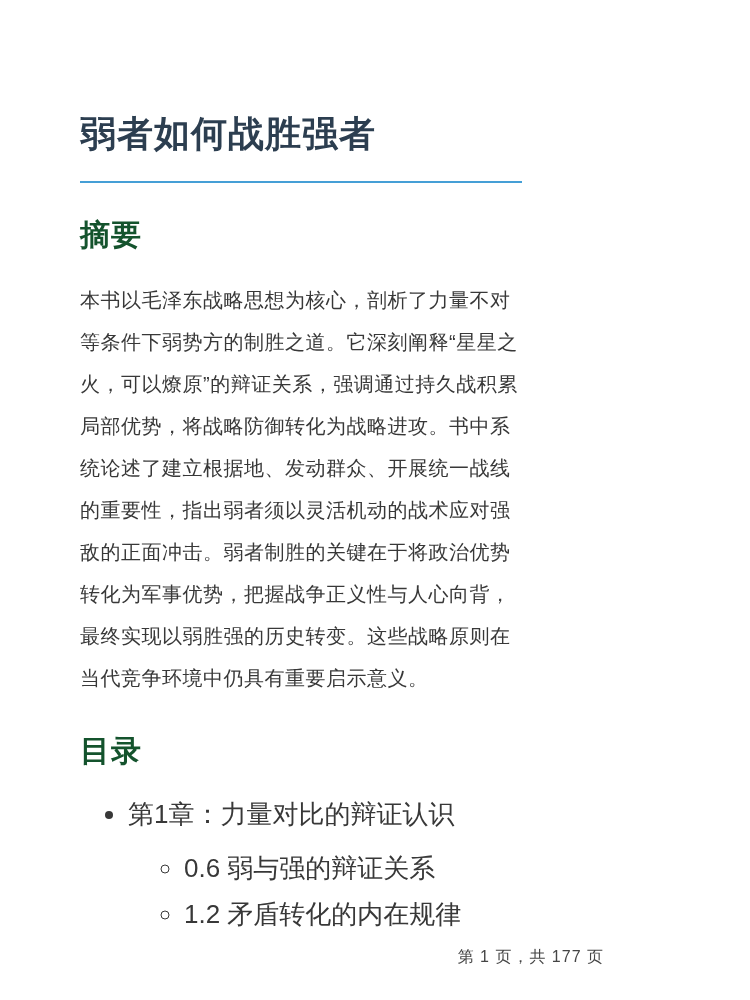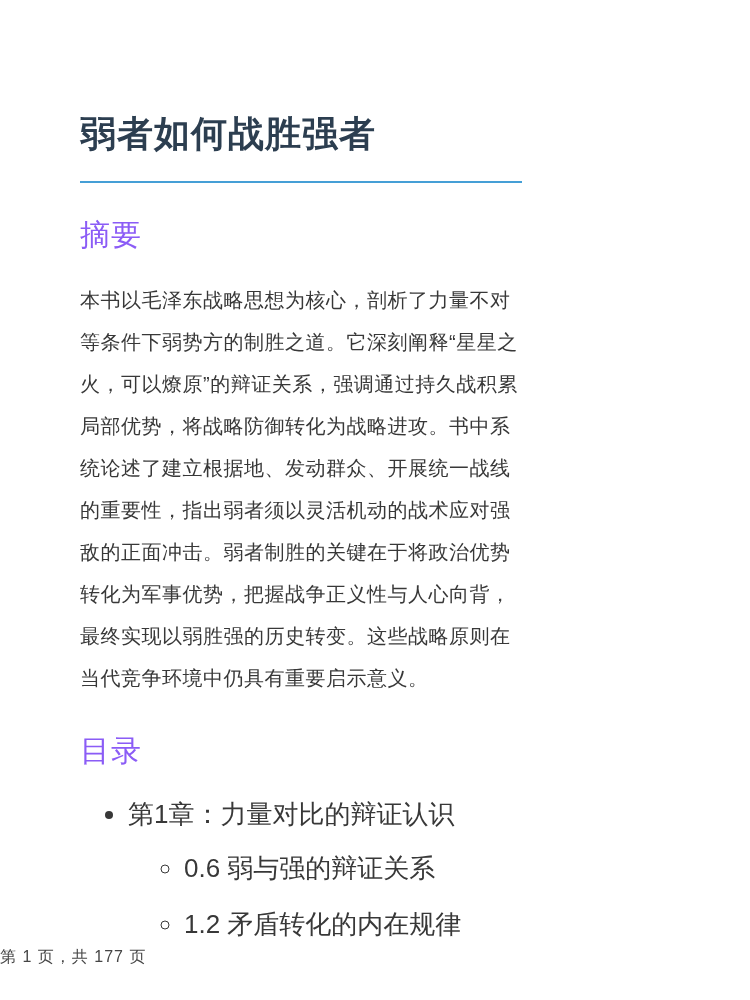--- a/index.html
+++ b/index.html
@@ -27,22 +27,22 @@
   }
   .title-divider {
     border: none;
     border-top: 2px solid #459fd6;
     margin: 26px 0 0 0;
   }
   h2.section-heading {
     margin: 34px 0 0 0;
     font-size: 30px;
     line-height: 1.2;
-    font-weight: normal;
-    color: #8b5cf6;
+    font-weight: bold;
+    color: #14532d;
     letter-spacing: 1px;
   }
   p.abstract-body {
     margin: 26px 0 0 0;
     font-size: 20px;
     line-height: 42px;
     color: #383838;
     text-align: left;
     letter-spacing: 0.5px;
   }
@@ -61,28 +61,28 @@
     margin: 20px 0 0 0;
     padding-left: 56px;
     list-style-type: circle;
   }
   ul.toc-sublist > li {
     font-size: 26px;
     line-height: 34px;
     color: #383838;
   }
   ul.toc-sublist > li + li {
-    margin-top: 22px;
+    margin-top: 12px;
   }
   .page-footer {
     position: absolute;
     left: 0;
     right: 0;
     bottom: 32px;
-    text-align: left;
+    text-align: right;
     font-size: 16px;
     color: #454545;
     letter-spacing: 1px;
   }
 </style>
 </head>
 <body>
 
 <div class="page">
 

